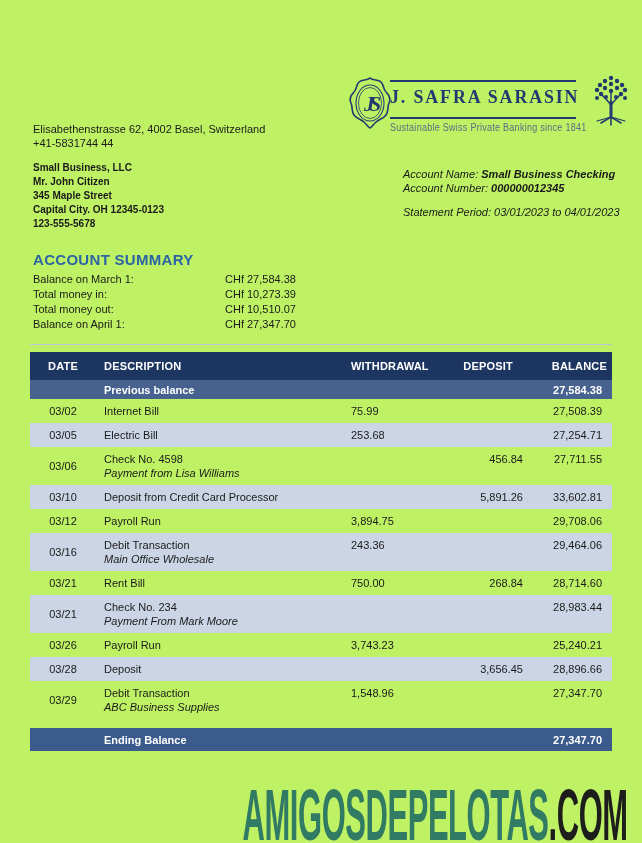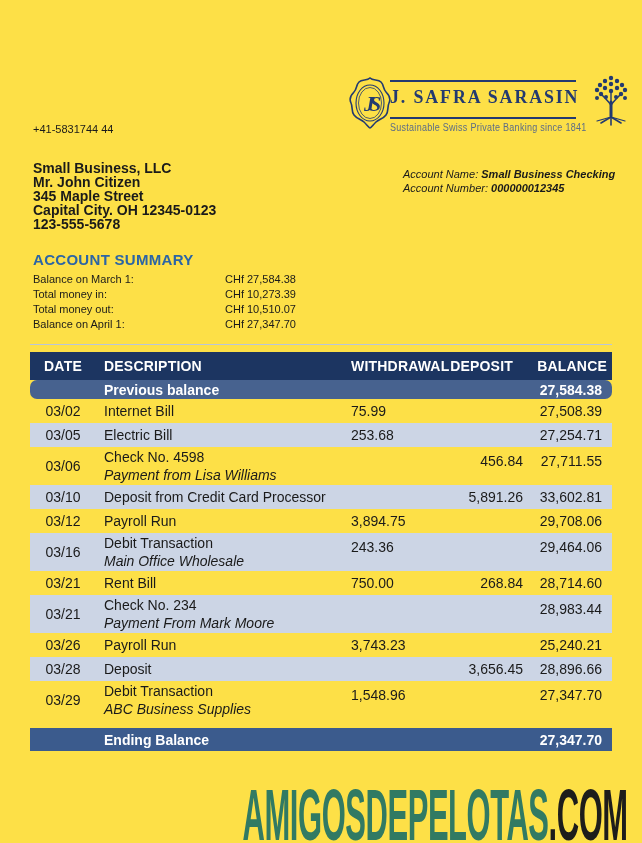--- a/index.html
+++ b/index.html
@@ -1,61 +1,61 @@
 <!DOCTYPE html>
 <html style="--navy: #233A70; --header_bg: #1C3561; --stripe: #CCD5E5; --prevband: #47628F; --endband: #3B5B8D; --summaryblue: #2B65A5; --taglinecolor: #5C6C86; --ruleblue: #B9C5DA; --wmgreen: #317A63; --wmdark: #1D1D1B;"><head>
 <meta charset="utf-8">
 <style>
   html,body{margin:0;padding:0;background:#ffffff;}
-  .page{position:relative;width:642px;height:843px;background:#fde047;overflow:hidden;
+  .page{position:relative;width:642px;height:843px;background:#bef264;overflow:hidden;
         font-family:"Liberation Sans",sans-serif;color:#1a1a1a;}
   .abs{position:absolute;}
 
   
   .crest{left:347px;top:77px;}
   .logo-rule{height:2px;background:var(--navy,#233A70);}
   .rule-top{left:390px;top:80px;width:186px;}
   .rule-bottom{left:390px;top:117px;width:186px;}
   .logo-text{left:390px;top:86px;font-family:"Liberation Serif","DejaVu Serif",serif;
              font-weight:bold;font-size:19px;letter-spacing:2px;color:var(--navy,#233A70);
              white-space:nowrap;transform:scaleX(.94);transform-origin:left top;}
   .tagline{left:390px;top:122px;font-size:10px;letter-spacing:.3px;color:var(--taglinecolor,#5C6C86);
            white-space:nowrap;transform:scaleX(.9);transform-origin:left top;}
   .tree{left:591px;top:72px;}
 
   
   .bank-address{left:33px;top:122px;font-size:11px;line-height:14px;}
-  .customer{left:33px;top:161px;font-size:14px;line-height:14px;font-weight:bold;}
+  .customer{left:33px;top:161px;font-size:10px;line-height:14px;font-weight:bold;}
   .account-block{left:403px;top:167px;font-size:11px;line-height:14px;font-style:italic;}
   .account-block .val{font-weight:bold;}
   .period{margin-top:10px;}
 
   
   .summary-title{left:33px;top:251px;font-size:15px;font-weight:bold;letter-spacing:.3px;
                  color:var(--summaryblue,#2B65A5);}
   .summary{left:33px;top:271px;font-size:11px;}
   .summary-row{display:flex;height:15px;align-items:center;gap:32px;}
   .summary-row .lbl{width:160px;}
 
   .table-topline{left:30px;top:344px;width:582px;height:1px;background:var(--ruleblue,#B9C5DA);}
 
   
-  .tx-table{left:30px;top:352px;width:582px;font-size:14px;}
+  .tx-table{left:30px;top:352px;width:582px;font-size:11px;}
   .cell{box-sizing:border-box;display:flex;align-items:center;}
   .c1{width:66px;justify-content:center;}
   .c2{width:249px;padding-left:8px;}
   .c3{width:87px;padding-left:6px;}
   .c4{width:93px;justify-content:flex-end;padding-right:2px;}
   .c5{width:87px;justify-content:flex-end;padding-right:10px;}
   .tx-header{display:flex;height:28px;background:var(--header_bg,#1C3561);color:#fff;
              font-weight:bold;letter-spacing:.2px;}
   .tx-header .c4{padding-right:12px;}
   .tx-header .c5{padding-right:5px;}
   .band{display:flex;color:#fff;font-weight:bold;}
-  .band-prev{height:19px;background:var(--prevband,#47628F);border-radius:7px;}
+  .band-prev{height:19px;background:var(--prevband,#47628F);}
   .band-end{height:23px;background:var(--endband,#3B5B8D);margin-top:9px;}
   .tx-row{display:flex;min-height:24px;text-align:right;}
   .tx-row.alt{background:var(--stripe,#CCD5E5);}
   .tx-row.two{min-height:38px;}
   .tx-row.two .cell.vtop{align-items:flex-start;padding-top:6px;}
   .cell.desc{flex-direction:column;align-items:flex-start;justify-content:center;}
   .note{font-style:italic;padding-top:2px;}
 
   
   .watermark{right:14px;bottom:-6px;font-size:72px;font-weight:bold;line-height:.95;
@@ -108,34 +108,36 @@
       <path d="M20 31 L20 21" stroke-width="1.4"></path>
       <path d="M20 45 L10 51" stroke-width="1.6"></path>
       <path d="M20 45 L30 51" stroke-width="1.6"></path>
       <path d="M20 45 L20 53" stroke-width="1.6"></path>
       <path d="M20 45 L6 49" stroke-width="1.2"></path>
       <path d="M20 45 L34 49" stroke-width="1.2"></path>
     </g>
   </svg>
 
   <div class="abs bank-address">
+    <div>Elisabethenstrasse 62, 4002 Basel, Switzerland</div>
     <div>+41-5831744 44</div>
   </div>
 
   <div class="abs customer">
     <div>Small Business, LLC</div>
     <div>Mr. John Citizen</div>
     <div>345 Maple Street</div>
     <div>Capital City. OH 12345-0123</div>
     <div>123-555-5678</div>
   </div>
 
   <div class="abs account-block">
     <div><span>Account Name: </span><span class="val">Small Business Checking</span></div>
     <div><span>Account Number: </span><span class="val">000000012345</span></div>
+    <div class="period">Statement Period: 03/01/2023 to 04/01/2023</div>
   </div>
 
   <div class="abs summary-title">ACCOUNT SUMMARY</div>
   <div class="abs summary">
     <div class="summary-row">
       <span class="lbl">Balance on March 1:</span>
       <span>CHf 27,584.38</span>
     </div>
     <div class="summary-row">
       <span class="lbl">Total money in:</span>

